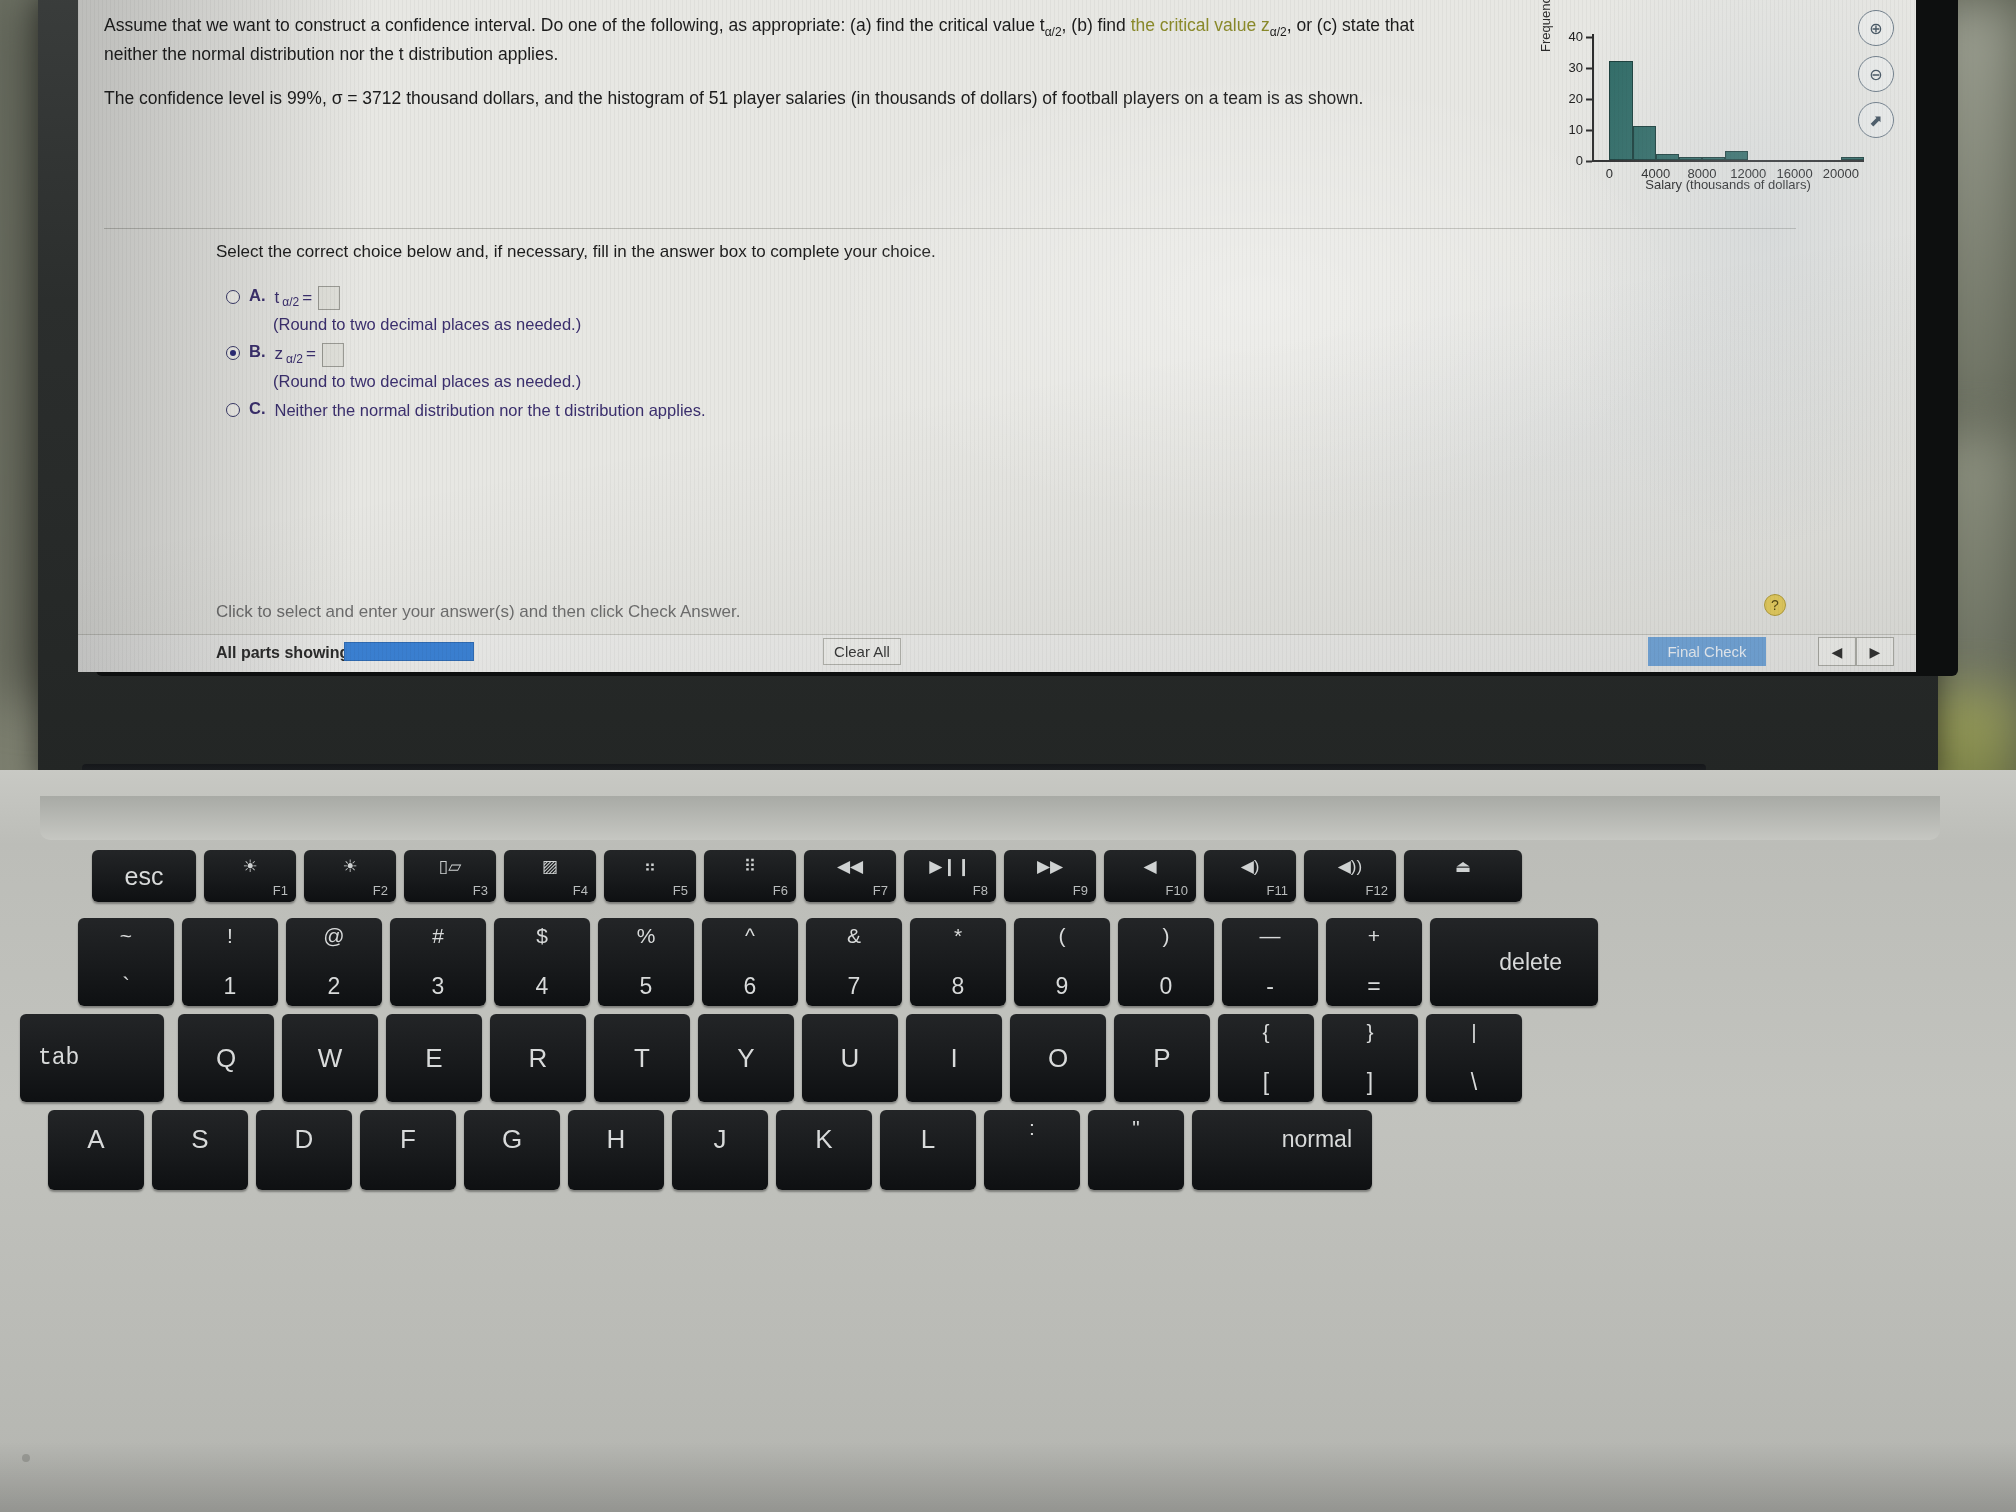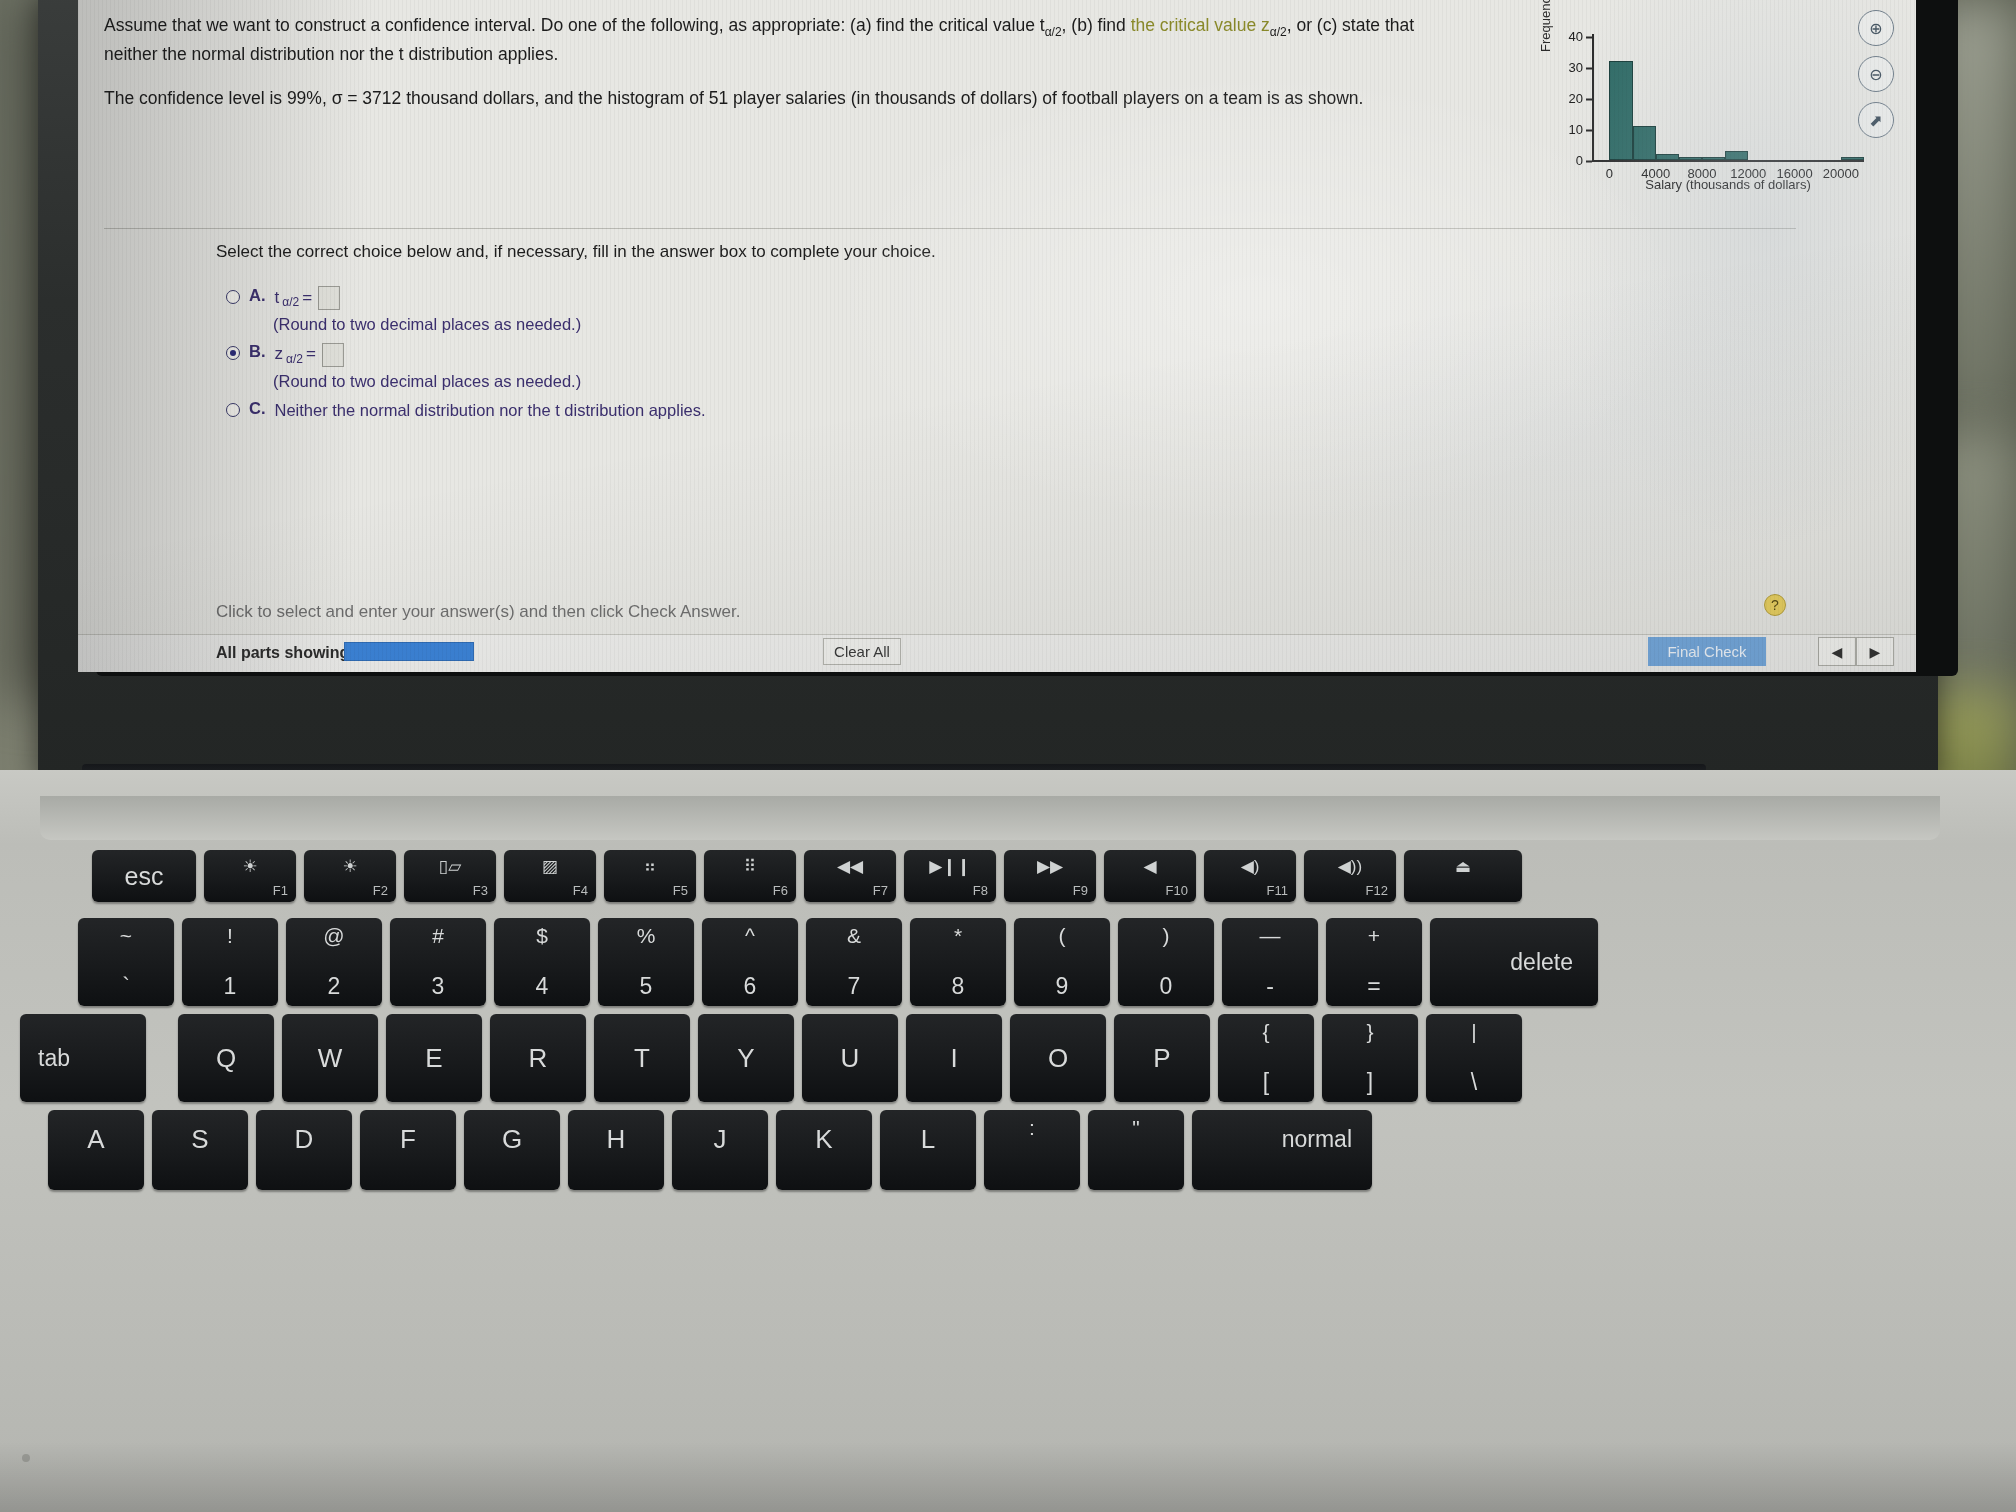--- a/index.html
+++ b/index.html
@@ -202,21 +202,21 @@
     font-size:26px;
   }
   .key.fn { font-size:15px; }
   .key .fnlabel {
     position:absolute; right:8px; bottom:4px; font-size:13px; color:#b9bcbc;margin-left:24px;
   }
   .key .glyph { position:absolute; left:50%; transform:translateX(-50%); top:6px; font-size:17px; color:#cfd2d2;}
   .key .up { position:absolute; top:6px; left:50%; transform:translateX(-50%); font-size:21px;}
   .key .dn { position:absolute; bottom:6px; left:50%; transform:translateX(-50%); font-size:23px;}
   .key.lefttext { justify-content:flex-start; padding-left:18px; font-size:23px; }
-  .key.righttext { justify-content:flex-end; padding-right:25px; font-size:23px; }
+  .key.righttext { justify-content:flex-end; padding-right:36px; font-size:23px; }
 
   #shadow-bottom {
     position:absolute; left:0; bottom:0; width:2016px; height:70px;
     background:linear-gradient(180deg, rgba(0,0,0,0), rgba(0,0,0,.18));
     pointer-events:none;
   }
   .trackdot{ position:absolute; left:22px; bottom:50px; width:8px;height:8px;border-radius:50%;background:#9a9b96;}
 </style>
 </head>
 <body>
@@ -455,21 +455,21 @@
           <span class="up">—</span>
           <span class="dn">-</span>
         </div>
         <div class="key" style="left: 1326px; top: 148px; width: 96px; height: 88px;">
           <span class="up">+</span>
           <span class="dn">=</span>
         </div>
         <div class="key righttext" style="left: 1430px; top: 148px; width: 168px; height: 88px;">
           <span>delete</span>
         </div>
-        <div class="key lefttext" style="left: 20px; top: 244px; width: 126px; height: 88px;">
+        <div class="key lefttext" style="left: 20px; top: 244px; width: 144px; height: 88px; font-family: Liberation Mono, monospace;">
           <span>tab</span>
         </div>
         <div class="key" style="left: 178px; top: 244px; width: 96px; height: 88px;">
           <span>Q</span>
         </div>
         <div class="key" style="left: 282px; top: 244px; width: 96px; height: 88px;">
           <span>W</span>
         </div>
         <div class="key" style="left: 386px; top: 244px; width: 96px; height: 88px;">
           <span>E</span>

